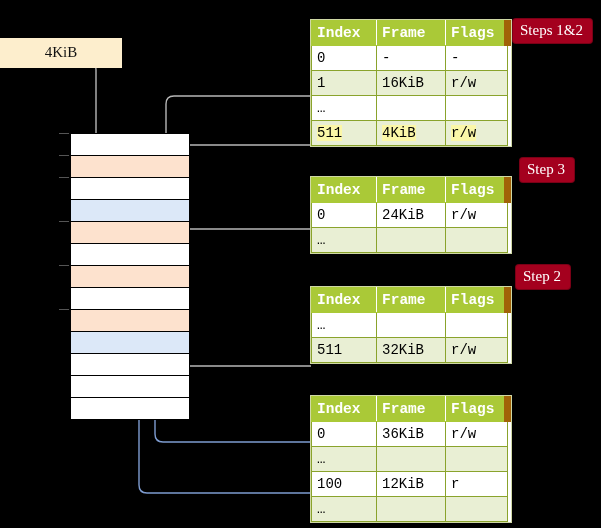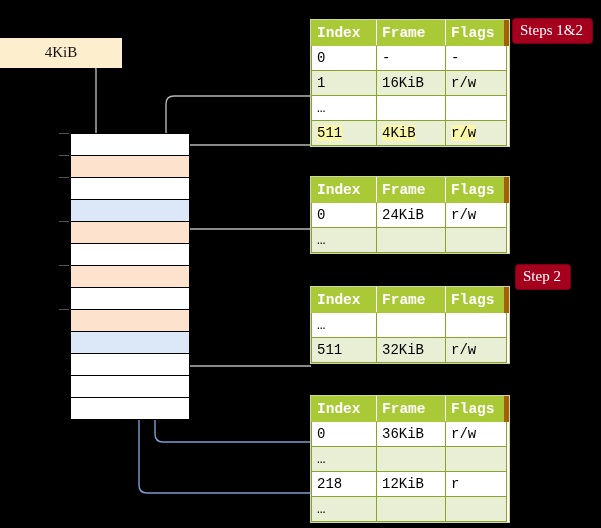--- a/index.html
+++ b/index.html
@@ -78,21 +78,21 @@
     font-family:Liberation Mono, monospace;
   }
   .ptable th{
     background:#aac937;
     color:#ffffff;
     font-weight:bold;
     border-color:#aac937;
     border-right:1px solid #ffffff;
     font-size:14.5px;
   }
-  .ptable th:last-child{border-right:5px solid #a16207;}
+  .ptable th:last-child{border-right:7px solid #a16207;}
   .ptable tr.odd td{background:#ffffff;}
   .ptable tr.even td{background:#e9efd4;}
   .c-index{width:54px;}
   .c-frame{width:58px;}
   .c-flags{width:48px;}
   .ellip{letter-spacing:1px;}
 </style>
 </head>
 <body>
 
@@ -128,20 +128,23 @@
       <path d="M311,493 L147,493 Q139,493 139,485 L139,207" marker-end="url(#ah-blue)"></path>
     </g>
   </svg>
 
   <div class="vabox" style="left:0px;top:38px;width:120px;">
     <span>4KiB</span>
   </div>
 
   <div class="badge" style="left:513px;top:19px;">
     <span>Steps 1&amp;2</span>
+  </div>
+  <div class="badge" style="left:520px;top:158px;">
+    <span>Step 3</span>
   </div>
   <div class="badge" style="left:516px;top:265px;">
     <span>Step 2</span>
   </div>
 
   <div id="memcol" style="left:70px;top:133px;width:120px;height:285px;">
       <div class="memcell" style="top: 0px; height: 23px;"></div>
       <div class="memcell peach" style="top: 22px; height: 23px;"></div>
       <div class="memcell" style="top: 44px; height: 23px;"></div>
       <div class="memcell blue" style="top: 66px; height: 23px;"></div>
@@ -251,21 +254,21 @@
           <td class="c-index">0</td>
           <td class="c-frame">36KiB</td>
           <td class="c-flags">r/w</td>
         </tr>
         <tr class="even">
           <td class="c-index ellip">…</td>
           <td class="c-frame"></td>
           <td class="c-flags"></td>
         </tr>
         <tr class="odd">
-          <td class="c-index">218</td>
+          <td class="c-index">100</td>
           <td class="c-frame">12KiB</td>
           <td class="c-flags">r</td>
         </tr>
         <tr class="even">
           <td class="c-index ellip">…</td>
           <td class="c-frame"></td>
           <td class="c-flags"></td>
         </tr>
       </tbody>
     </table>

